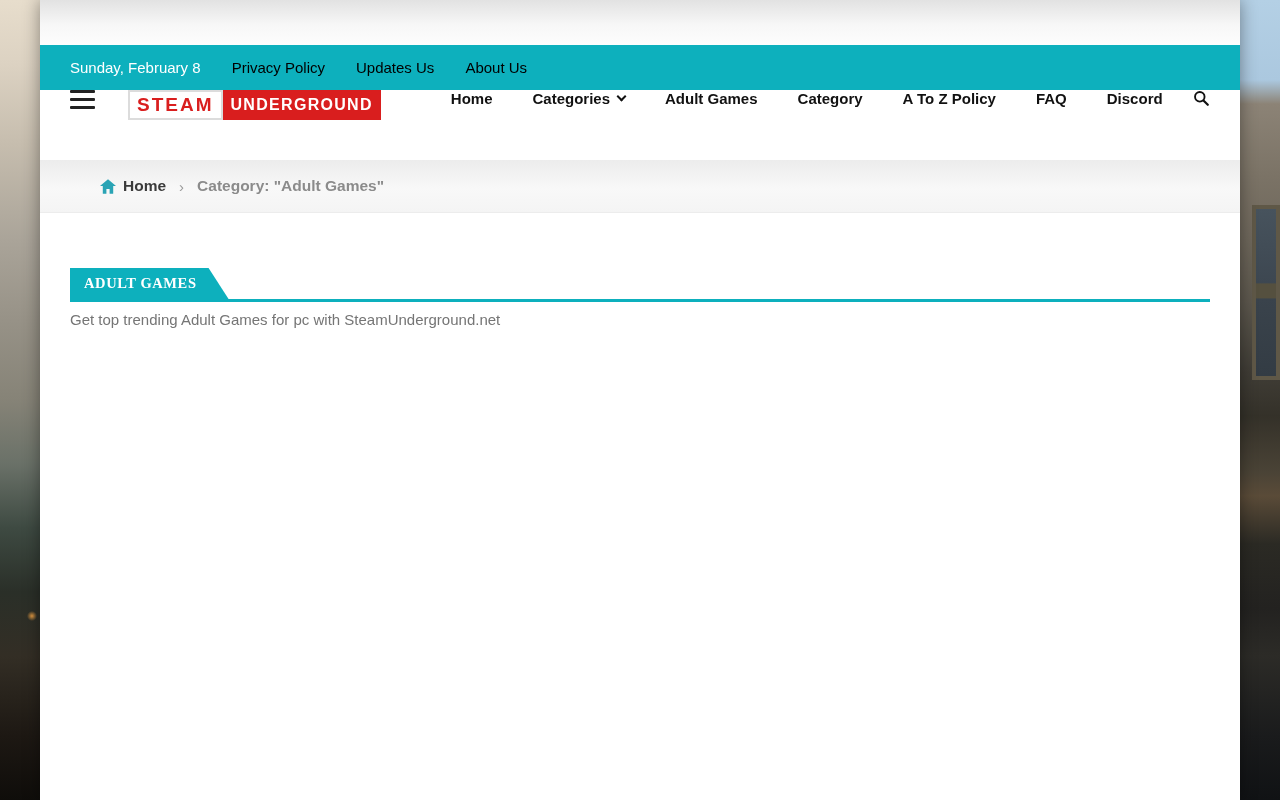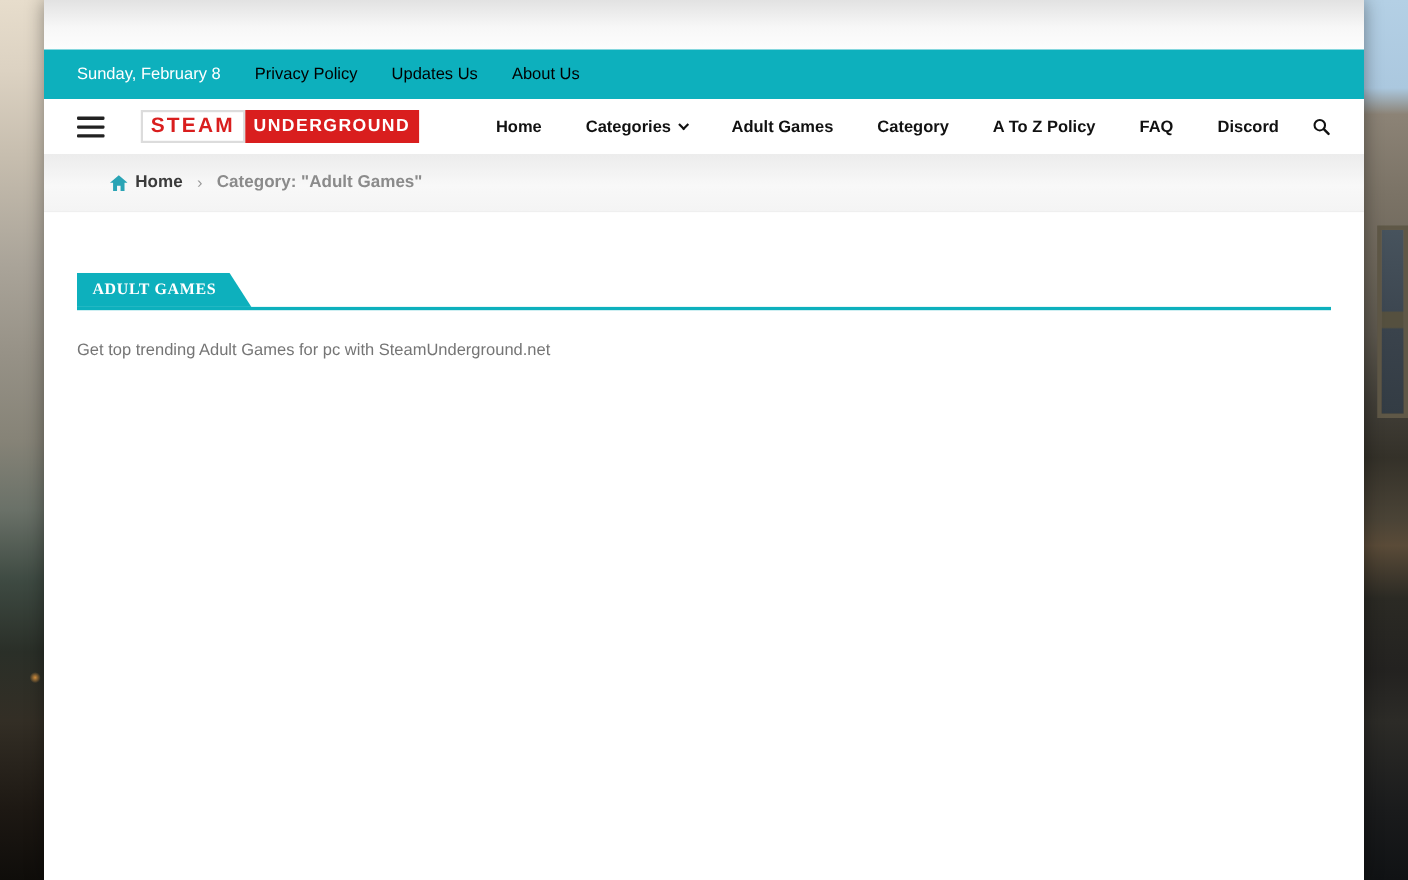--- a/index.html
+++ b/index.html
@@ -41,21 +41,21 @@
   .top-strip { height:45px; background:linear-gradient(180deg,#e2e2e2 0%,#f7f7f7 55%,#fdfdfd 100%); }
 
   
   .topbar {
     height:45px; background:#0db0bd; color:#fff;
     display:flex; align-items:center; gap:31px; padding:0 30px; font-size:15px;
   }
   .topbar a { color:#000000; text-decoration:none; }
 
   
-  .navbar { height:50px; background:#fff; display:flex; align-items:center; padding:0 30px; }
+  .navbar { height:70px; background:#fff; display:flex; align-items:flex-start; padding:0 30px; }
   .hamburger { width:25px; display:flex; flex-direction:column; gap:5px; cursor:pointer; }
   .hamburger i { display:block; height:3px; background:#222; border-radius:1px; }
   .logo { display:inline-flex; align-items:stretch; height:30px; margin-left:33px; cursor:pointer; }
   .logo-steam {
     display:flex; align-items:center; background:#fff; border:2px solid #dcdcdc;
     color:#d91e1e; font-weight:bold; font-size:19px; letter-spacing:2px; padding:0 7px;
   }
   .logo-underground {
     display:flex; align-items:center; background:#d91e1e; color:#fff;
     font-weight:bold; font-size:16px; letter-spacing:1.3px; padding:0 8px;
@@ -83,21 +83,21 @@
   .main { background:#fff; padding:55px 30px 0; height:587px; }
   .section-header { border-bottom:3px solid #0db0bd; line-height:0; }
   .section-badge {
     display:inline-block; line-height:normal;
     background:#0db0bd; color:#fff;
     font-family:"Liberation Serif", serif; font-weight:bold;
     font-size:14.5px; letter-spacing:.6px;
     padding:7px 32px 7px 14px;
     clip-path:polygon(0 0, calc(100% - 20px) 0, 100% 100%, 0 100%);
   }
-  .section-desc { margin-top:28px; color:#757575; font-size:15px; }
+  .section-desc { margin-top:9px; color:#757575; font-size:15px; }
 </style>
 </head>
 <body>
 
 <div class="bg-left"></div>
 <div class="bg-right">
   <div class="bg-window"></div>
 </div>
 
 <div class="page">

